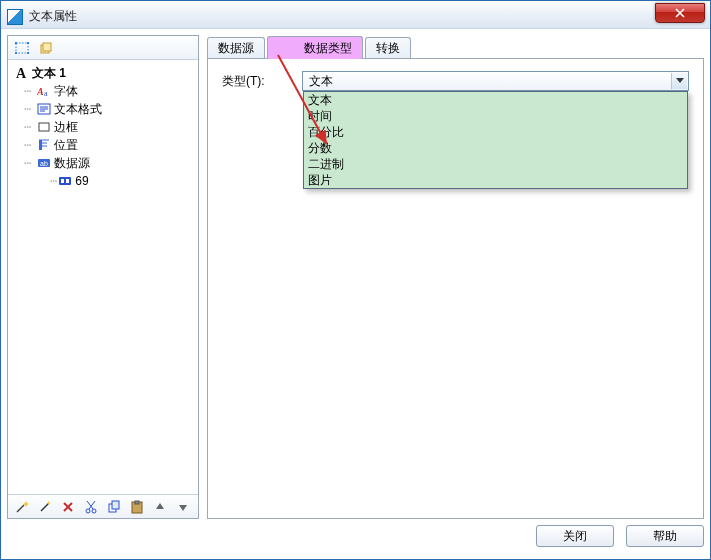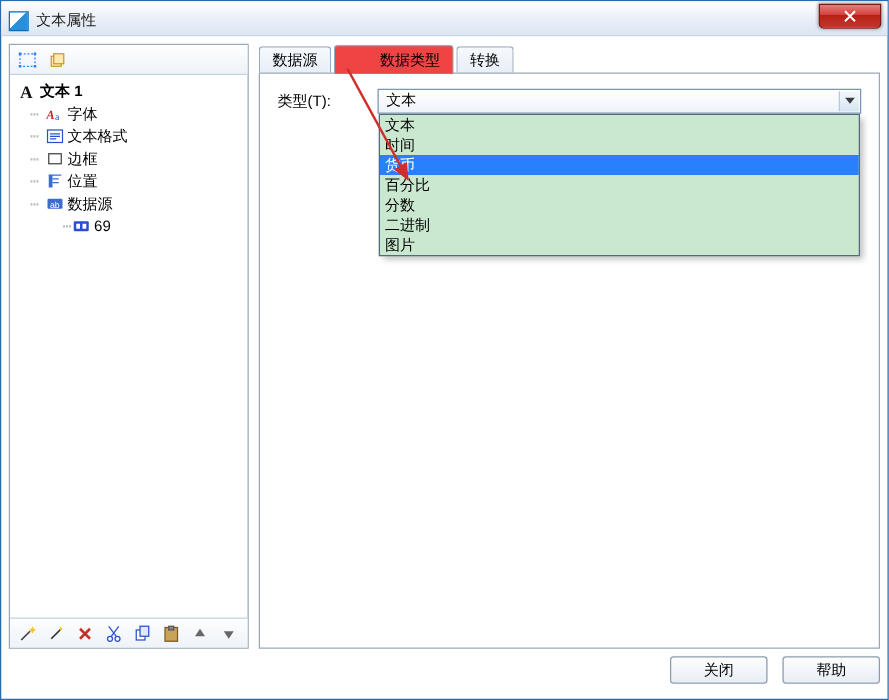--- a/index.html
+++ b/index.html
@@ -86,34 +86,34 @@
     display:flex; align-items:flex-end; height:24px;
   }
   .tab {
     height:22px; padding:0 10px; display:flex; align-items:center;
     border:1px solid #9aa8b8; border-bottom:none;
     background:linear-gradient(#f6f9fd,#e7eef7);
     margin-right:2px;
     border-top-left-radius:3px; border-top-right-radius:3px;
     position:relative;
   }
-  .tab.active { background:#ef4444; z-index:2; height:23px;padding-left:36px; }
+  .tab.active { background:#f0abfc; z-index:2; height:23px;padding-left:36px; }
   .tab-body {
     position:absolute; left:0; right:0; top:23px; bottom:0;
     border:1px solid #9aa8b8; background:#fff;
     padding:12px 14px;
   }
   .form-row { display:flex; align-items:center; }
   .form-label { width:80px; }
   .select-field {
     flex:1; height:20px;
     border:1px solid #7895b5;
     background:linear-gradient(#fff,#eef3fa);
     position:relative;
-    display:flex; padding:0 6px;
+    display:flex; align-items:center; padding:0 6px;
   }
   .select-field .arrow-btn {
     position:absolute; right:1px; top:1px; bottom:1px; width:16px;
     background:linear-gradient(#f4f8fd,#d7e4f2);
     border-left:1px solid #b8c8dc;
     display:flex; align-items:center; justify-content:center;
   }
   .dropdown-list {
     position:absolute; left:0; right:0; top:19px;
     border:1px solid #556b7f;
@@ -327,23 +327,20 @@
               </svg>
           </div>
 
           <div class="dropdown-list">
             <div class="dropdown-item">
                 <span>文本</span>
               </div>
             <div class="dropdown-item">
                 <span>时间</span>
               </div>
-            <div class="dropdown-item highlight">
-                <span>货币</span>
-              </div>
             <div class="dropdown-item">
                 <span>百分比</span>
               </div>
             <div class="dropdown-item">
                 <span>分数</span>
               </div>
             <div class="dropdown-item">
                 <span>二进制</span>
               </div>
             <div class="dropdown-item">

